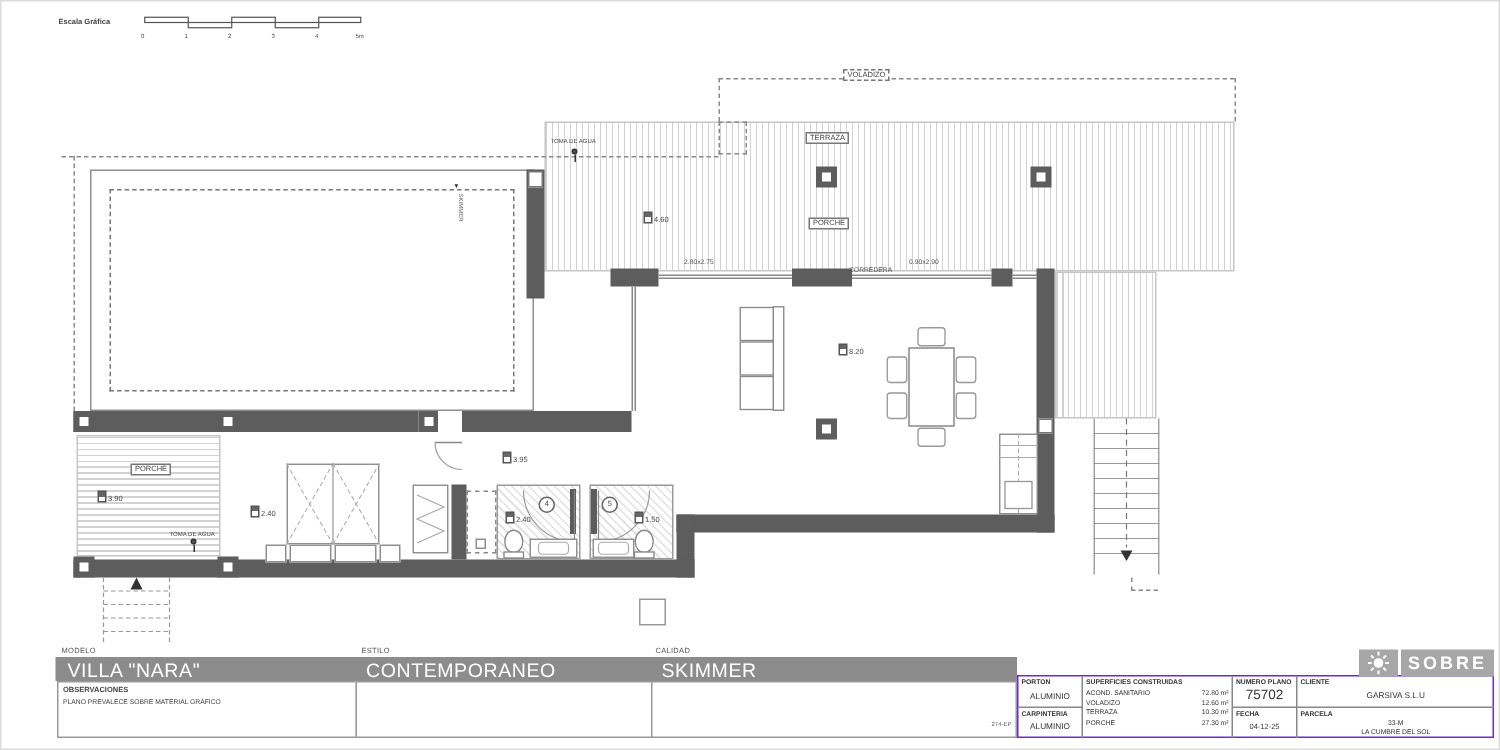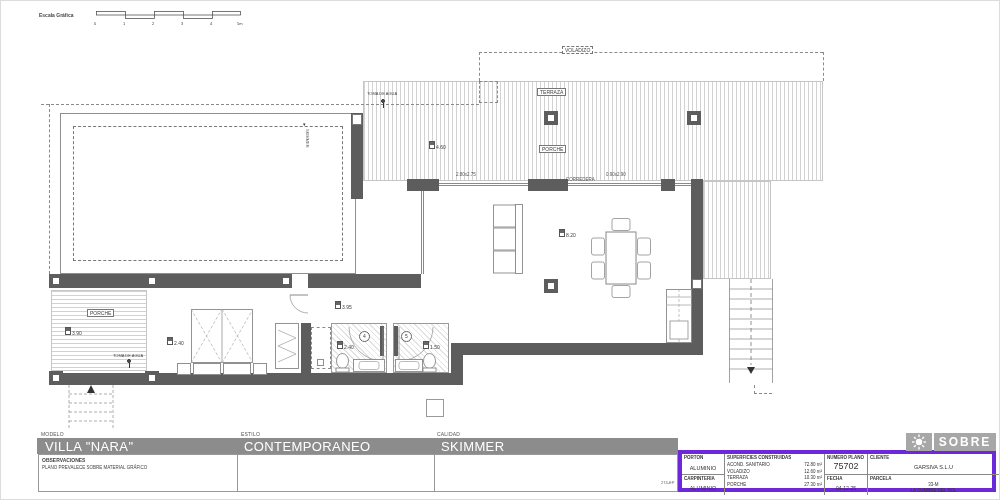--- a/index.html
+++ b/index.html
@@ -27,21 +27,21 @@
   .valve{position:absolute;width:4px;height:4px;border:1px solid #333;border-radius:50%;box-sizing:border-box;z-index:6;background:#555;}
   .stem{position:absolute;width:1px;height:5px;background:#333;z-index:6;}
   .glass{position:absolute;border-left:1px solid #888;border-right:1px solid #888;box-sizing:border-box;}
   .slider{position:absolute;border-top:1px solid #8a8a8a;border-bottom:1px solid #8a8a8a;height:3px;box-sizing:border-box;}
   svg.abs{overflow:visible;}
   
   .tb-label{position:absolute;font-size:5px;color:#555;letter-spacing:.2px;}
   .graybar{position:absolute;left:36px;top:437px;width:641px;height:16px;background:#8c8c8c;}
   .graybar span{position:absolute;top:1px;color:#fff;font-size:13px;letter-spacing:.4px;white-space:nowrap;}
   .obsbox{position:absolute;border:1px solid #999;box-sizing:border-box;background:#fff;}
-  .tb-table{position:absolute;left:677px;top:449px;width:318px;height:42px;border:4px solid #6d28d9;box-sizing:border-box;background:#fff;}
+  .tb-table{position:absolute;left:677px;top:449px;width:318px;height:42px;border:1px solid #6d28d9;box-sizing:border-box;background:#fff;}
   .cell{position:absolute;border-right:1px solid #888;border-bottom:1px solid #888;box-sizing:border-box;}
   .cell.last-r{border-right:none;} .cell.last-b{border-bottom:none;}
   .cl{position:absolute;left:2px;top:1px;font-size:4.5px;font-weight:bold;color:#333;white-space:nowrap;}
   .cv{position:absolute;left:0;right:0;text-align:center;font-size:5.5px;color:#333;white-space:nowrap;}
   .sup-row{display:flex;justify-content:space-between;font-size:4.5px;line-height:6.5px;padding:0 2px;color:#333;}
   .logobox{position:absolute;background:#a7a7a7;display:flex;align-items:center;justify-content:center;}
   .vapf{color:#fff;font-weight:800;font-size:12px;letter-spacing:2px;}
 </style>
 </head>
 <body>

